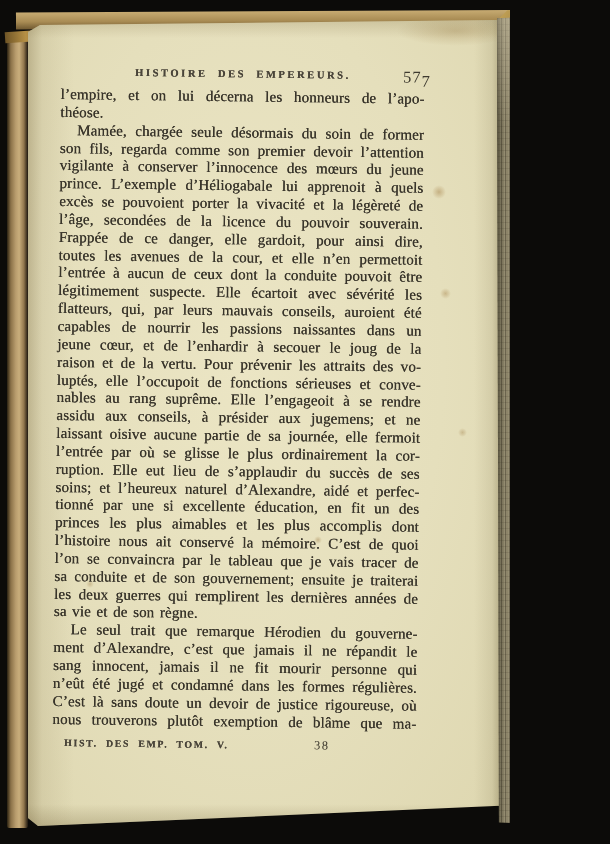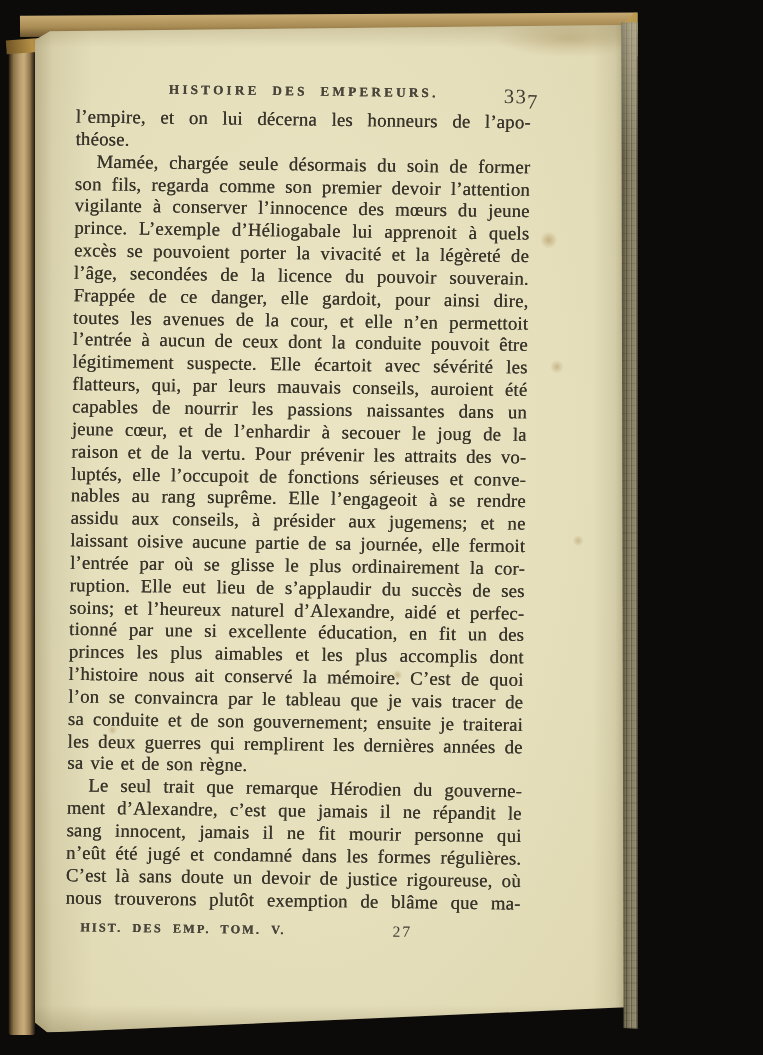--- a/index.html
+++ b/index.html
@@ -94,21 +94,21 @@
     <div class="stain s1"></div>
     <div class="stain s2"></div>
     <div class="stain s3"></div>
     <div class="stain s4"></div>
     <div class="stain s5"></div>
     <div class="stain s6"></div>
 
     <div class="content">
       <div class="header-row">
         <span class="running-title">HISTOIRE DES EMPEREURS.</span>
-        <span class="page-number"><span>33</span><span class="sub">7</span></span>
+        <span class="page-number"><span>57</span><span class="sub">7</span></span>
       </div>
 
       <div class="body-text">
           <div class="line">l’empire, et on lui décerna les honneurs de l’apo-</div>
           <div class="line endline">théose.</div>
           <div class="line indent">Mamée, chargée seule désormais du soin de former</div>
           <div class="line">son fils, regarda comme son premier devoir l’attention</div>
           <div class="line">vigilante à conserver l’innocence des mœurs du jeune</div>
           <div class="line">prince. L’exemple d’Héliogabale lui apprenoit à quels</div>
           <div class="line">excès se pouvoient porter la vivacité et la légèreté de</div>
@@ -138,21 +138,21 @@
           <div class="line indent">Le seul trait que remarque Hérodien du gouverne-</div>
           <div class="line">ment d’Alexandre, c’est que jamais il ne répandit le</div>
           <div class="line">sang innocent, jamais il ne fit mourir personne qui</div>
           <div class="line">n’eût été jugé et condamné dans les formes régulières.</div>
           <div class="line">C’est là sans doute un devoir de justice rigoureuse, où</div>
           <div class="line">nous trouverons plutôt exemption de blâme que ma-</div>
         </div>
 
       <div class="footer-row">
         <span class="signature">HIST. DES EMP. TOM. V.</span>
-        <span class="sheet-number">27</span>
+        <span class="sheet-number">38</span>
       </div>
     </div>
   </div>
 
   <div class="fore-edge">
     <div class="fore-edge-top-light"></div>
     <div class="fore-edge-bottom"></div>
   </div>
 
 </div>

